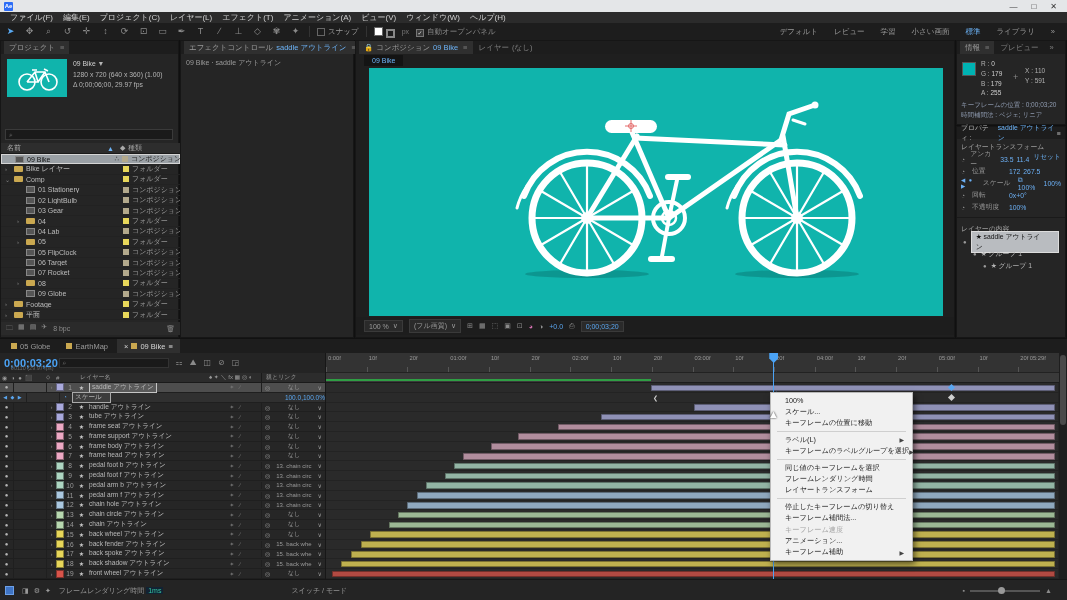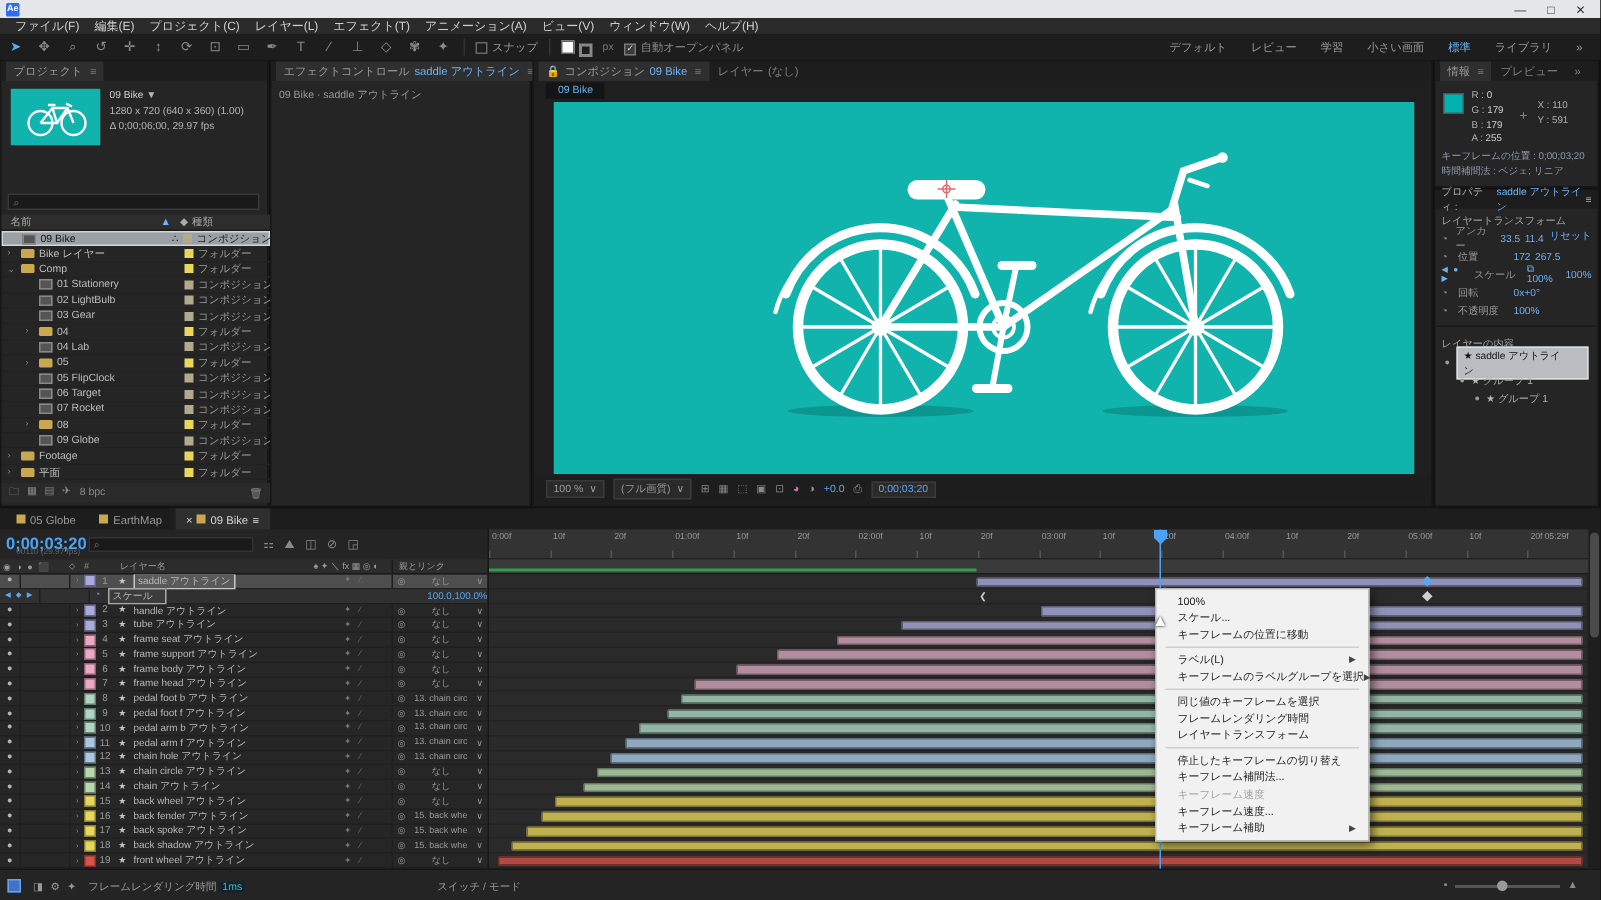--- a/index.html
+++ b/index.html
@@ -1108,20 +1108,20 @@
     <div class="mi">
       <span>停止したキーフレームの切り替え</span>
     </div>
     <div class="mi">
       <span>キーフレーム補間法...</span>
     </div>
     <div class="mi dis">
       <span>キーフレーム速度</span>
     </div>
     <div class="mi">
-      <span>キーフレーム速度...</span>
+      <span>アニメーション...</span>
     </div>
     <div class="mi">
       <span>キーフレーム補助</span>
       <span class="sub">▶</span>
     </div>
   </div>
 <div id="cursor">▲</div>
 
 </body></html>

